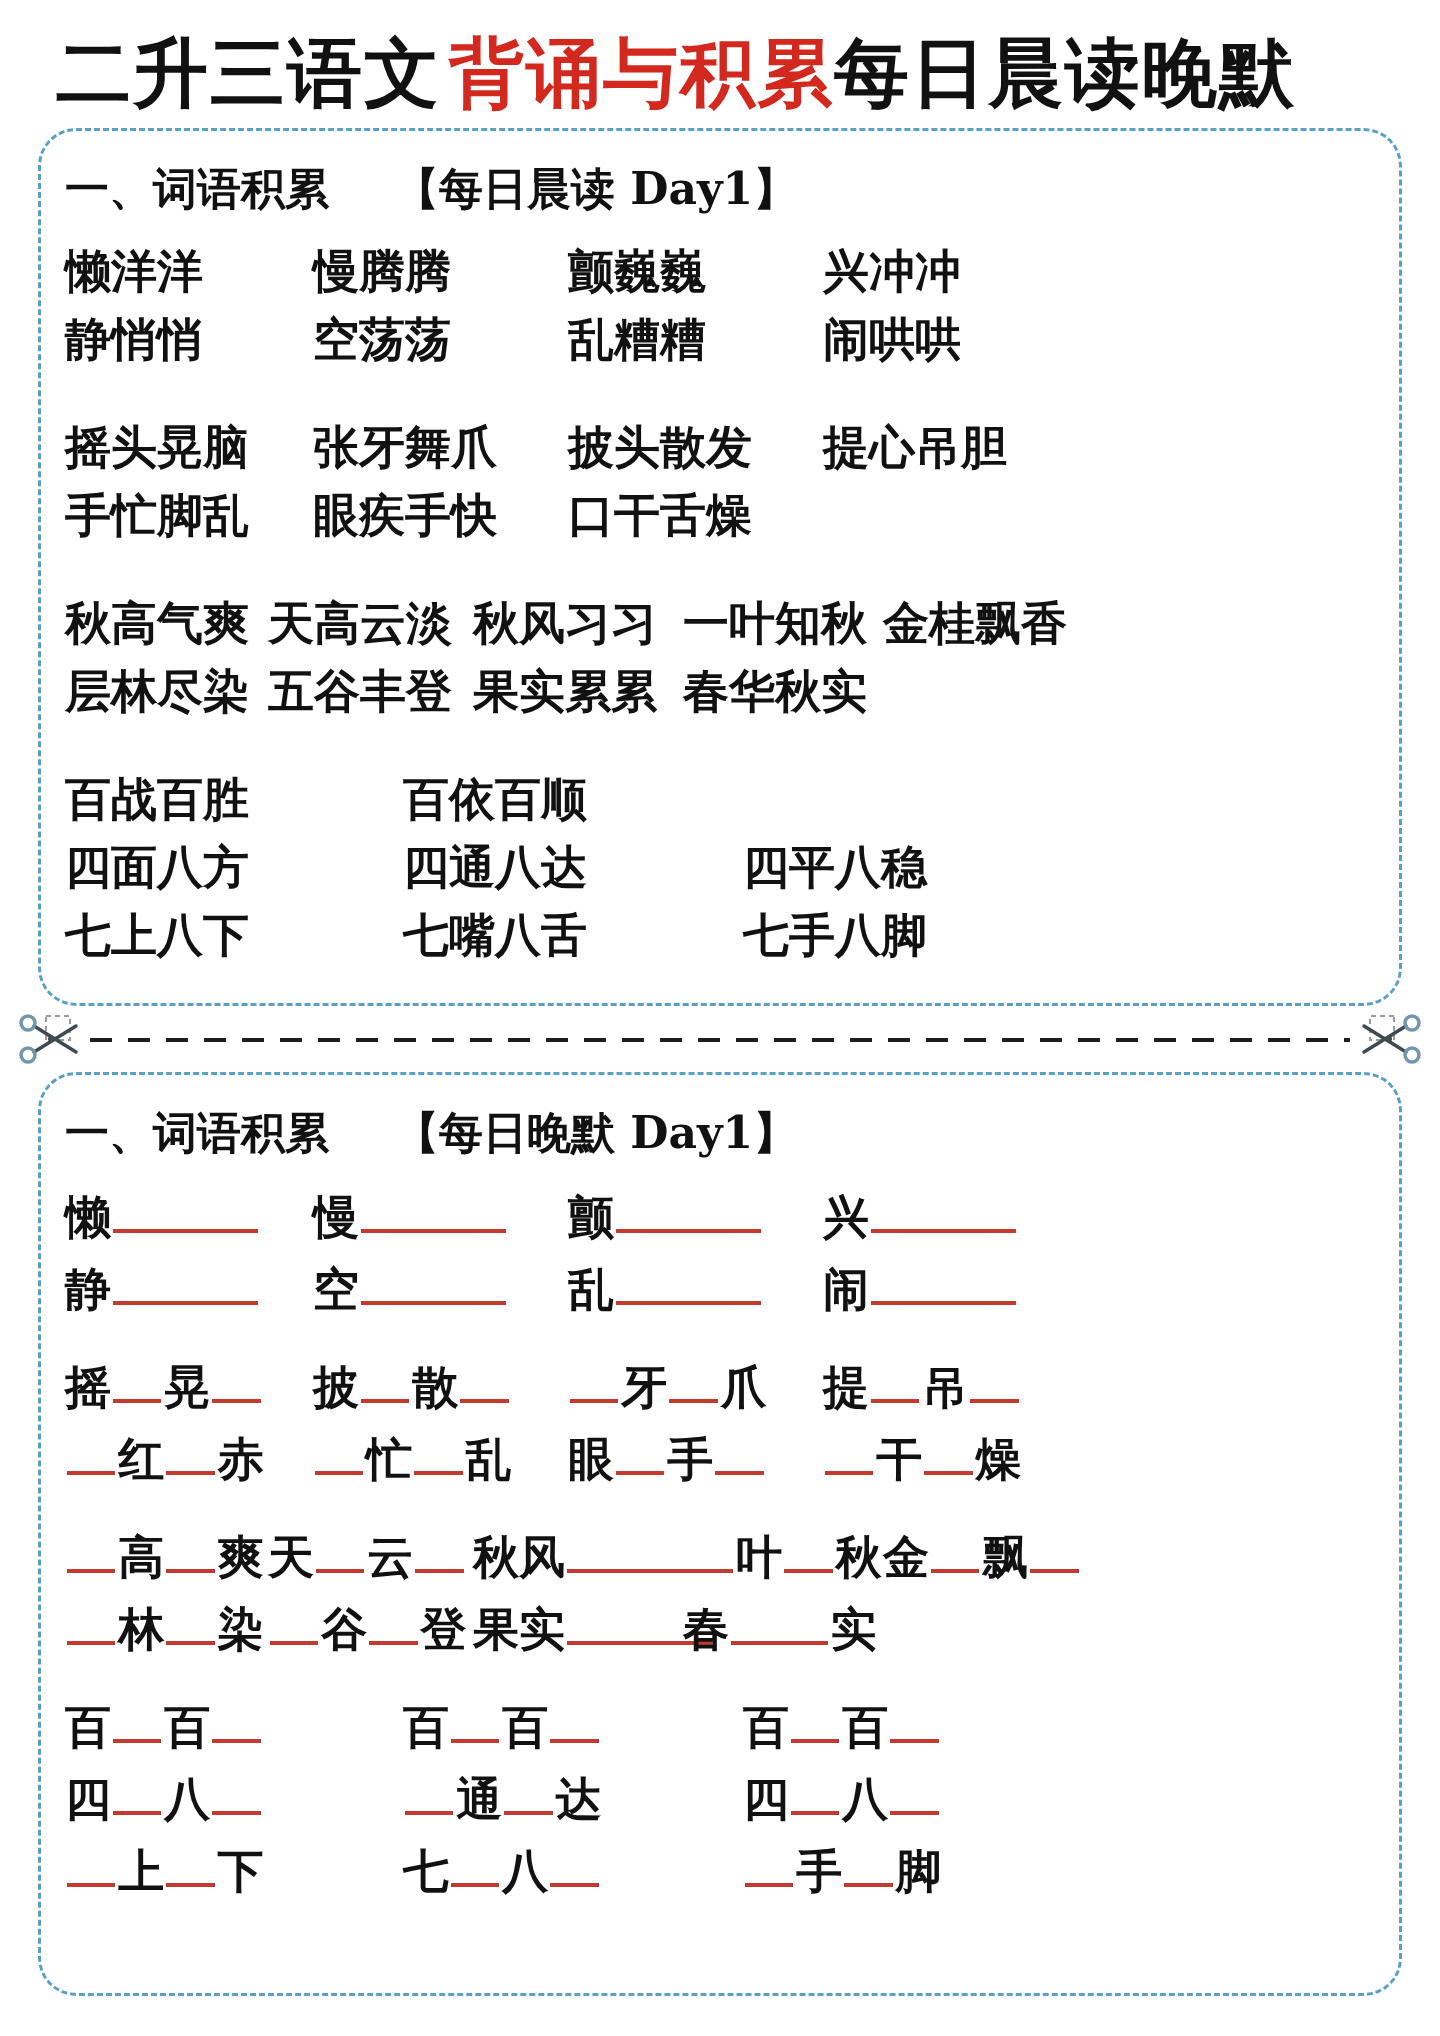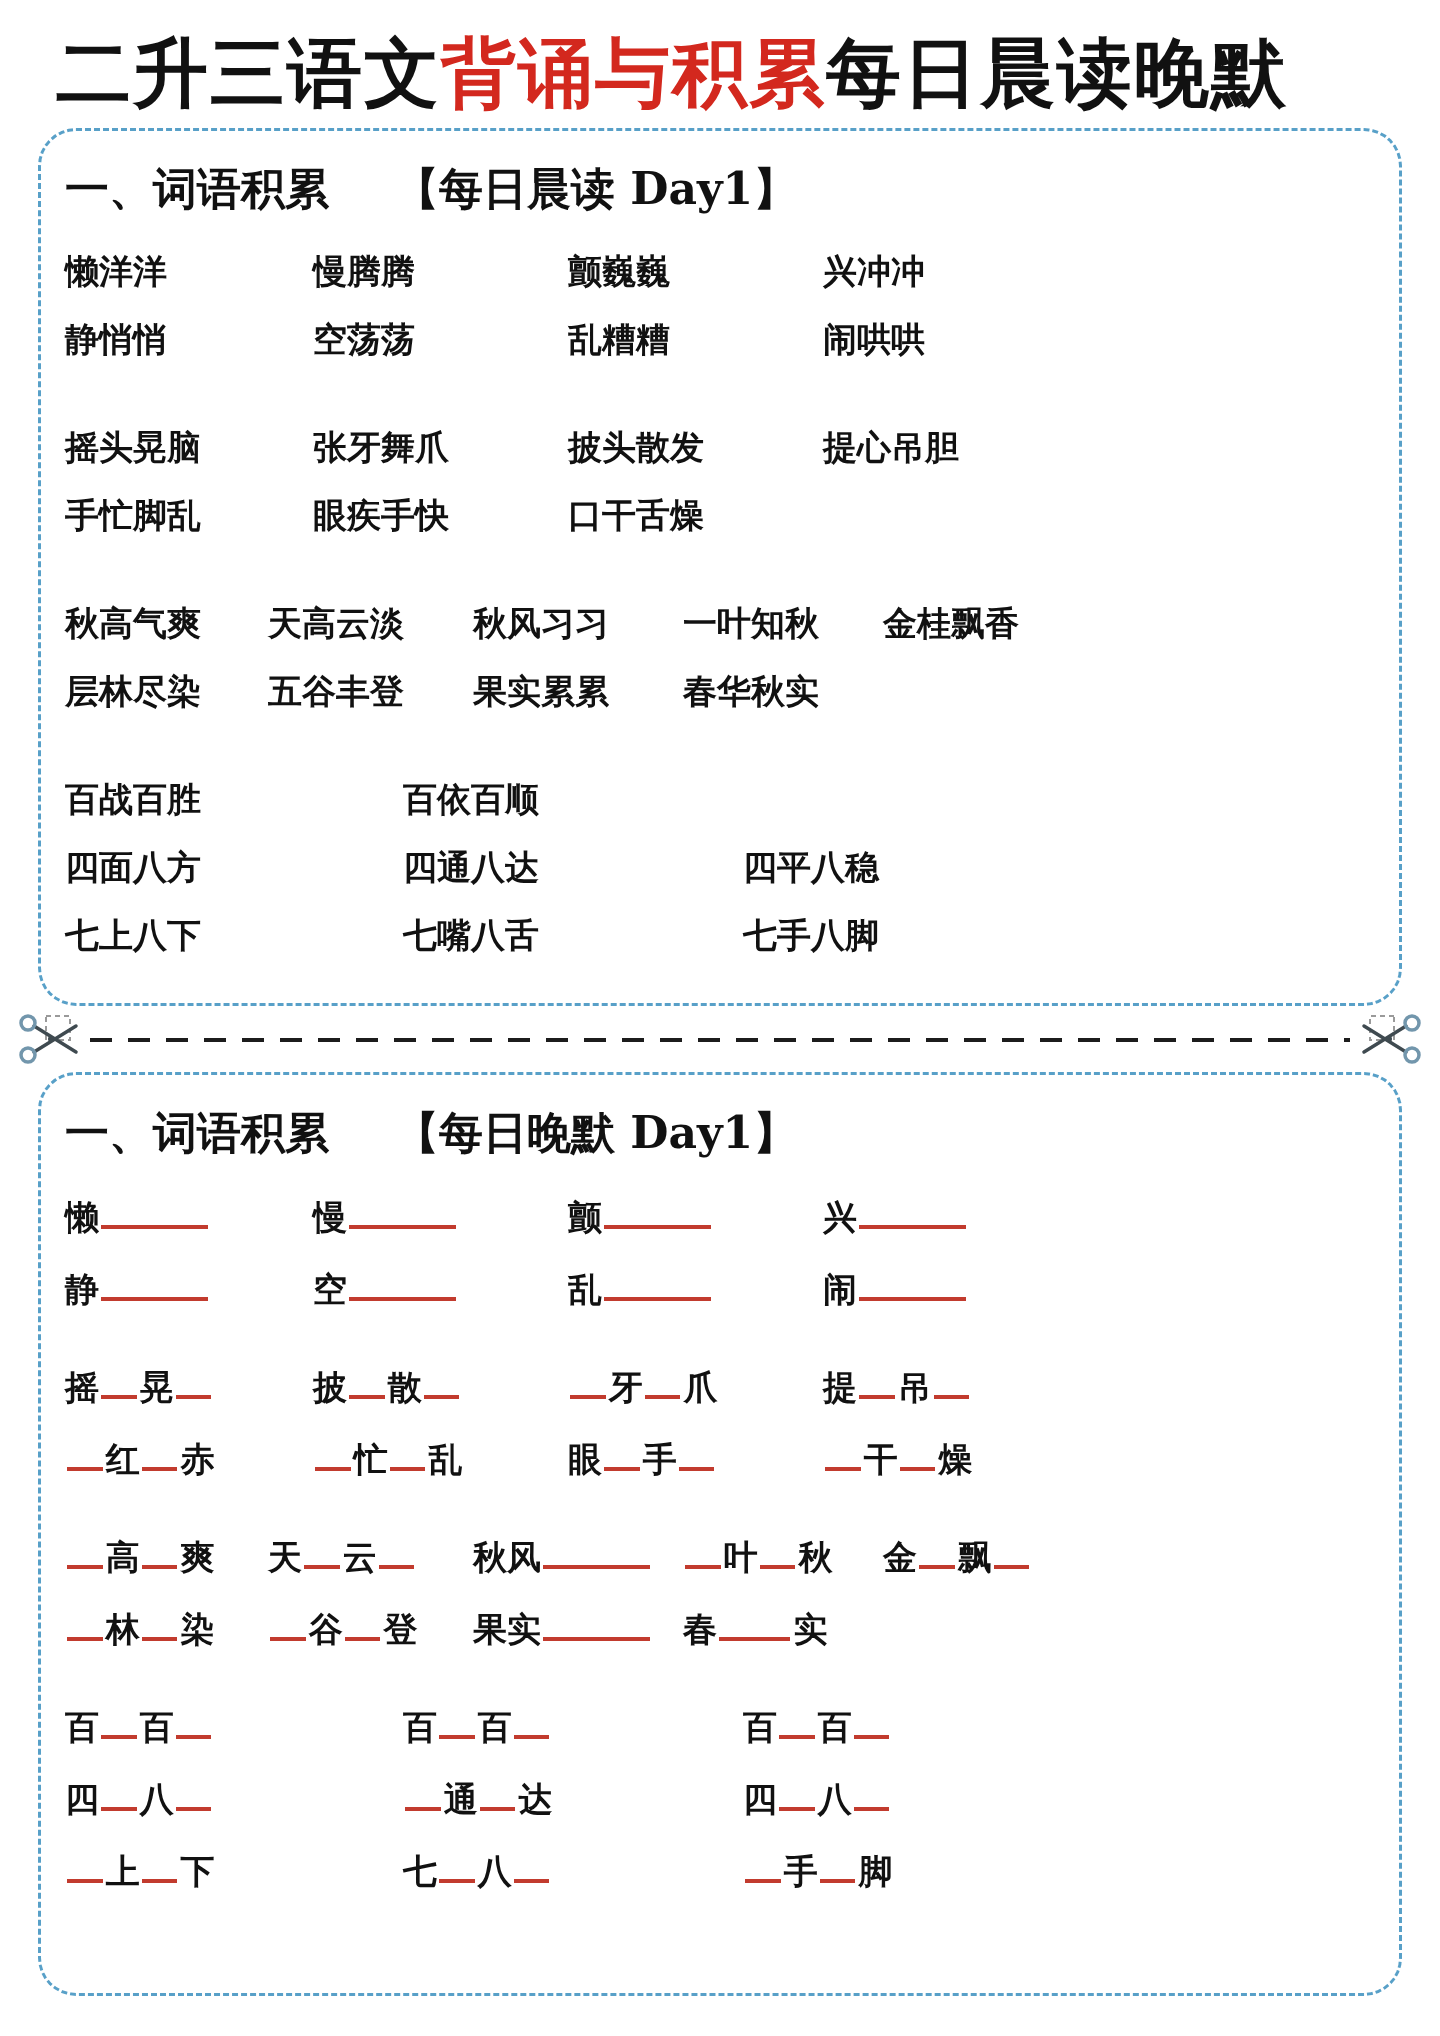--- a/index.html
+++ b/index.html
@@ -17,21 +17,21 @@
   }
   
   .title{
     padding:30px 10px 12px 56px;
     font-size:75px;
     font-weight:900;
     letter-spacing:2px;
     line-height:1.15;
     white-space:nowrap;
   }
-  .title .red{color:var(--accent-red);}
+  .title .red{color:var(--accent-red);margin-left:8px;}
   
   .box{
     margin:0 38px;
     border:3px dashed var(--border-blue);
     border-radius:38px;
     padding:26px 24px 34px 24px;
   }
   #box2{padding-bottom:60px;}
   .box-header{
     display:flex;
@@ -43,21 +43,21 @@
   }
   .section-label{width:330px;flex:0 0 330px;}
   .session-label{white-space:nowrap;}
   
   .row-group{margin-bottom:40px;}
   .row-group:last-child{margin-bottom:0;}
   #box2 .row-group{margin-bottom:26px;}
   .word-row{
     display:grid;
     line-height:68px;
-    font-size:34px;
+    font-size:46px;
     font-weight:600;
     white-space:nowrap;
   }
   #box2 .word-row{line-height:72px;}
   .cols-4{grid-template-columns:248px 255px 255px 1fr;}
   .cols-5{grid-template-columns:203px 205px 210px 200px 1fr;}
   .cols-3{grid-template-columns:338px 340px 1fr;}
   .word-cell{display:block;}
   .blank{
     display:inline-block;

